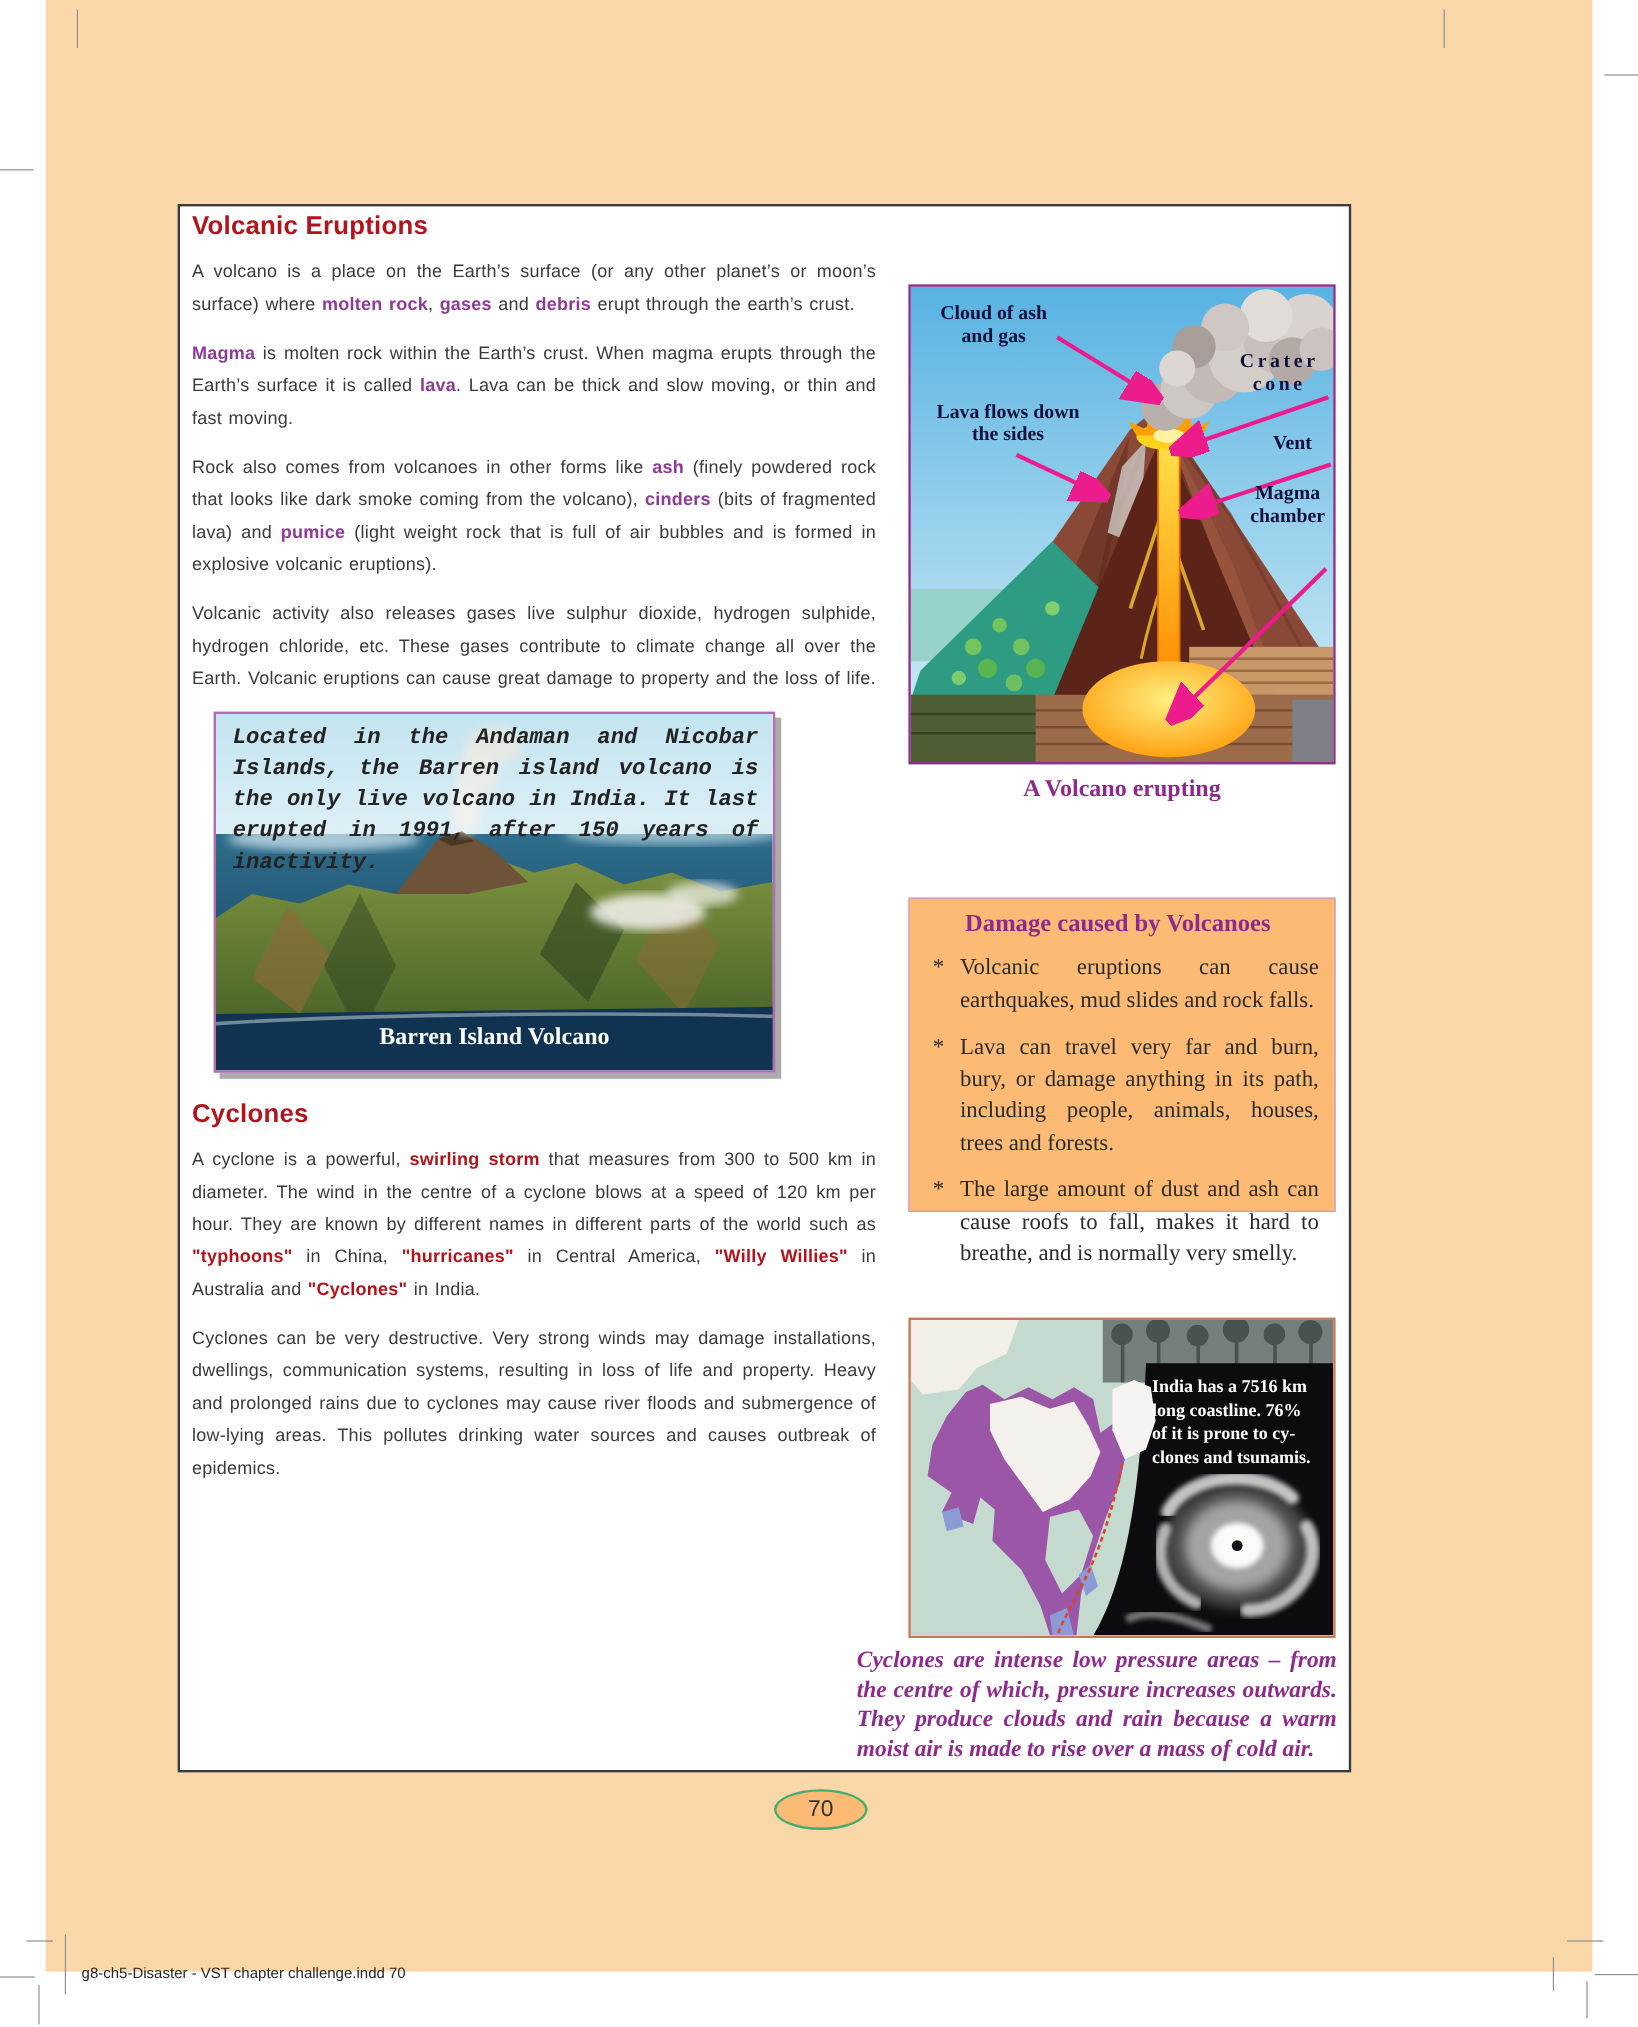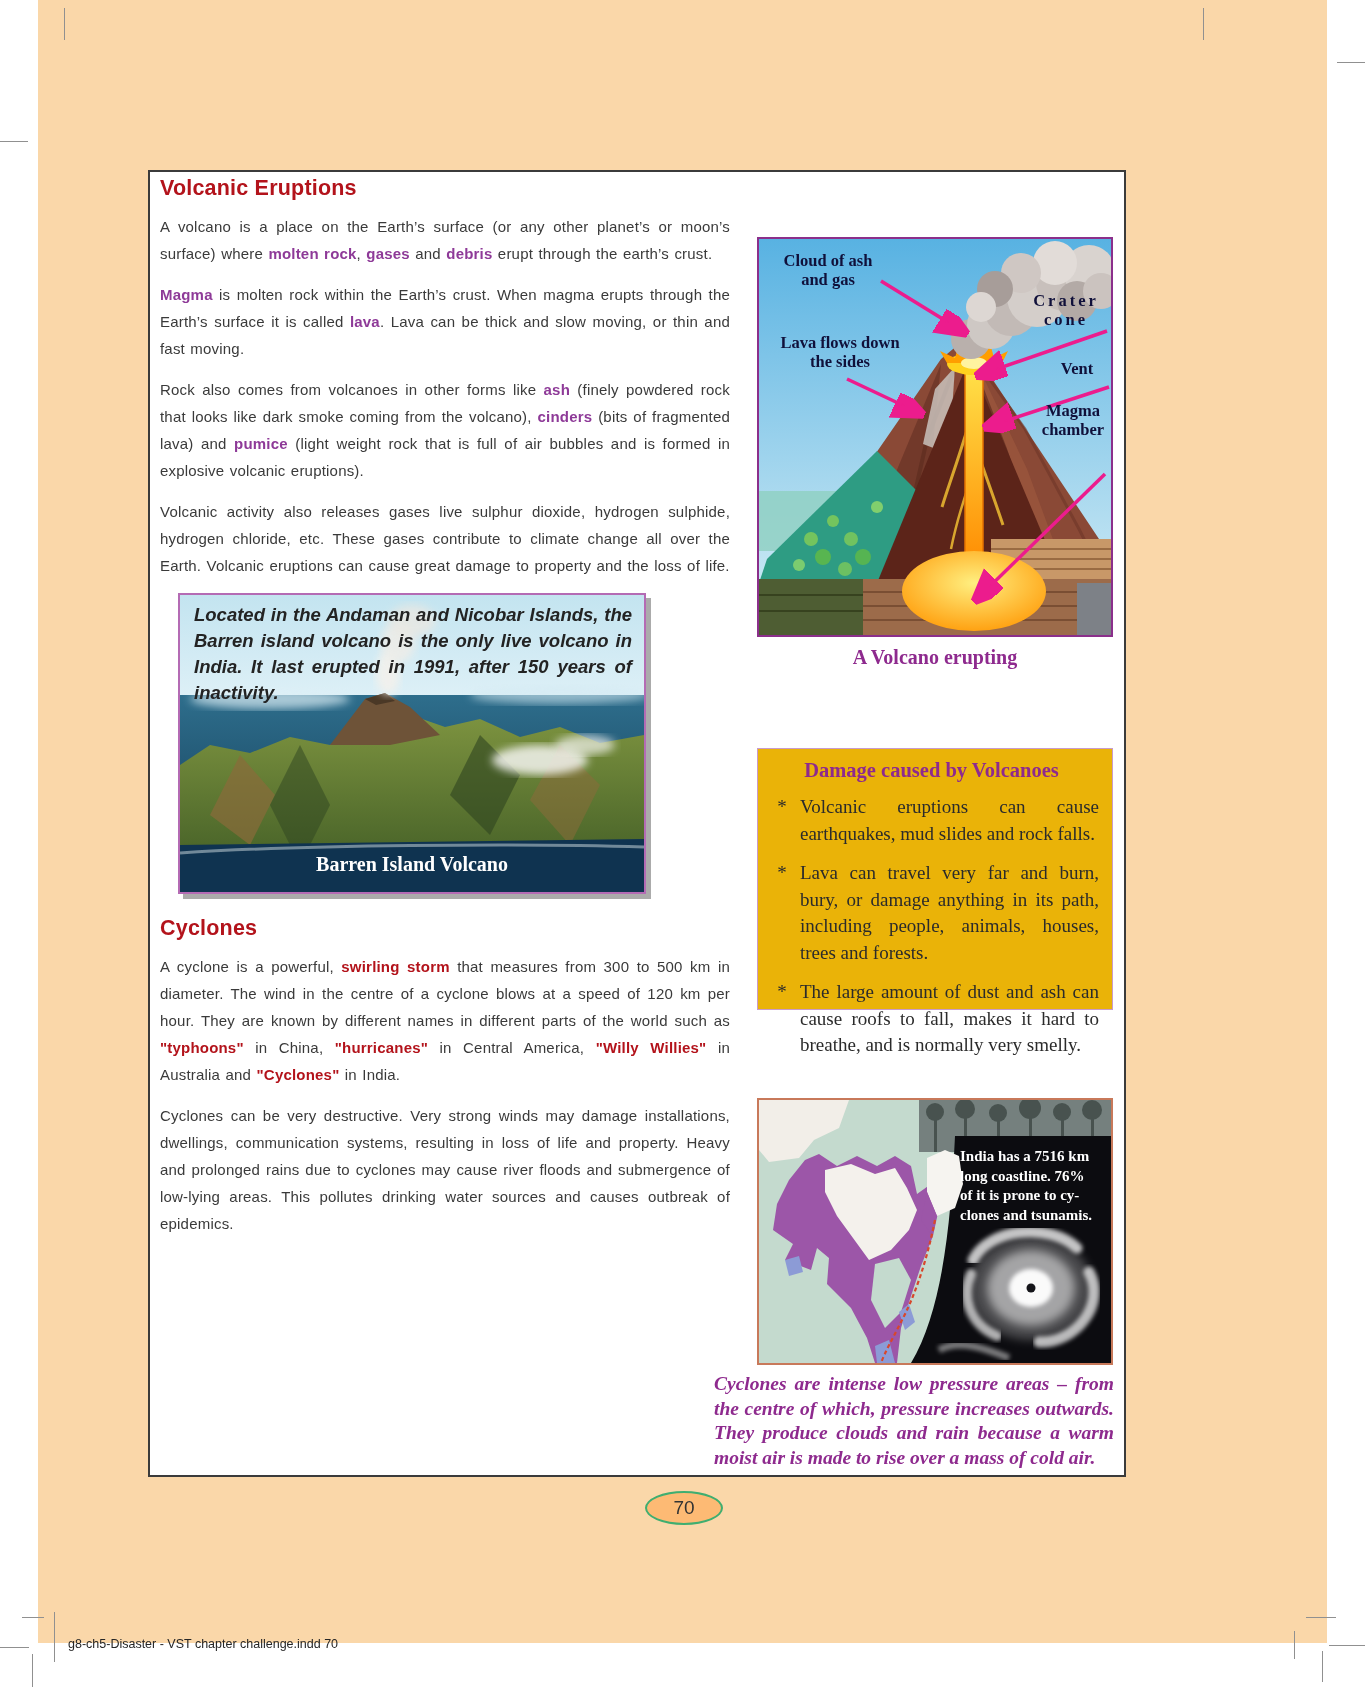--- a/index.html
+++ b/index.html
@@ -16,36 +16,36 @@
   .body-p{font-size:15px;line-height:27px;color:#3A3A3A;text-align:justify;
           margin:0 0 14px 0;letter-spacing:.2px;word-spacing:1px;}
   .seg-purple{color:#8E3A98;font-weight:700;}
   .seg-red{color:#B3131B;font-weight:700;}
 
   
   .barren{position:relative;margin:6px 0 22px 18px;width:468px;height:301px;
           border:2px solid #B46BB4;box-shadow:5px 5px 0 #ABABAB;box-sizing:border-box;overflow:hidden;}
   .barren svg{position:absolute;left:0;top:0;}
   .barren-note{position:absolute;left:0;top:0;width:100%;box-sizing:border-box;padding:7px 12px 0 14px;
-          font-family:Liberation Sans, sans-serif;font-style:italic;font-weight:600;
+          font-family:Liberation Mono, monospace;font-style:italic;font-weight:600;
           font-size:18.5px;line-height:26px;color:#232323;text-align:justify;}
   .barren-cap{position:absolute;left:0;bottom:16px;width:100%;text-align:center;
           font-family:"Liberation Serif",serif;font-weight:700;font-size:20px;color:#ffffff;}
 
   
   .volcfig{position:absolute;left:757px;top:237px;width:356px;height:400px;
            border:2px solid #8B2F8B;box-sizing:border-box;overflow:hidden;}
   .volcfig svg.art{position:absolute;left:0;top:0;}
   .vlabel{position:absolute;font-family:"Liberation Serif",serif;font-weight:700;
           font-size:16.5px;line-height:1.18;color:#10103A;text-align:center;white-space:pre-line;}
   .vlabel.spread{letter-spacing:3px;}
   .volccap{position:absolute;left:757px;top:646px;width:356px;text-align:center;
            font-family:"Liberation Serif",serif;font-weight:700;font-size:20px;color:#8E2A8E;}
 
-  .damage{position:absolute;left:757px;top:748px;width:356px;height:262px;background:#eab308;
+  .damage{position:absolute;left:757px;top:748px;width:356px;height:262px;background:#fdba74;
           border:1.5px solid #C99BC9;box-sizing:border-box;padding:8px 13px 0 6px;}
   .damage-title{text-align:center;font-family:"Liberation Serif",serif;font-weight:700;
           font-size:20.5px;color:#8E2A8E;margin:2px 0 12px 0;}
   .ditem{display:flex;margin-bottom:13px;font-family:"Liberation Serif",serif;
          font-size:19px;line-height:26.5px;color:#2B2B2B;}
   .ditem .ast{width:36px;text-align:center;flex:none;}
   .ditem .txt{flex:1;text-align:justify;}
 
   .mapfig{position:absolute;left:757px;top:1098px;width:356px;height:267px;
           border:2px solid #C8795A;box-sizing:border-box;overflow:hidden;}

